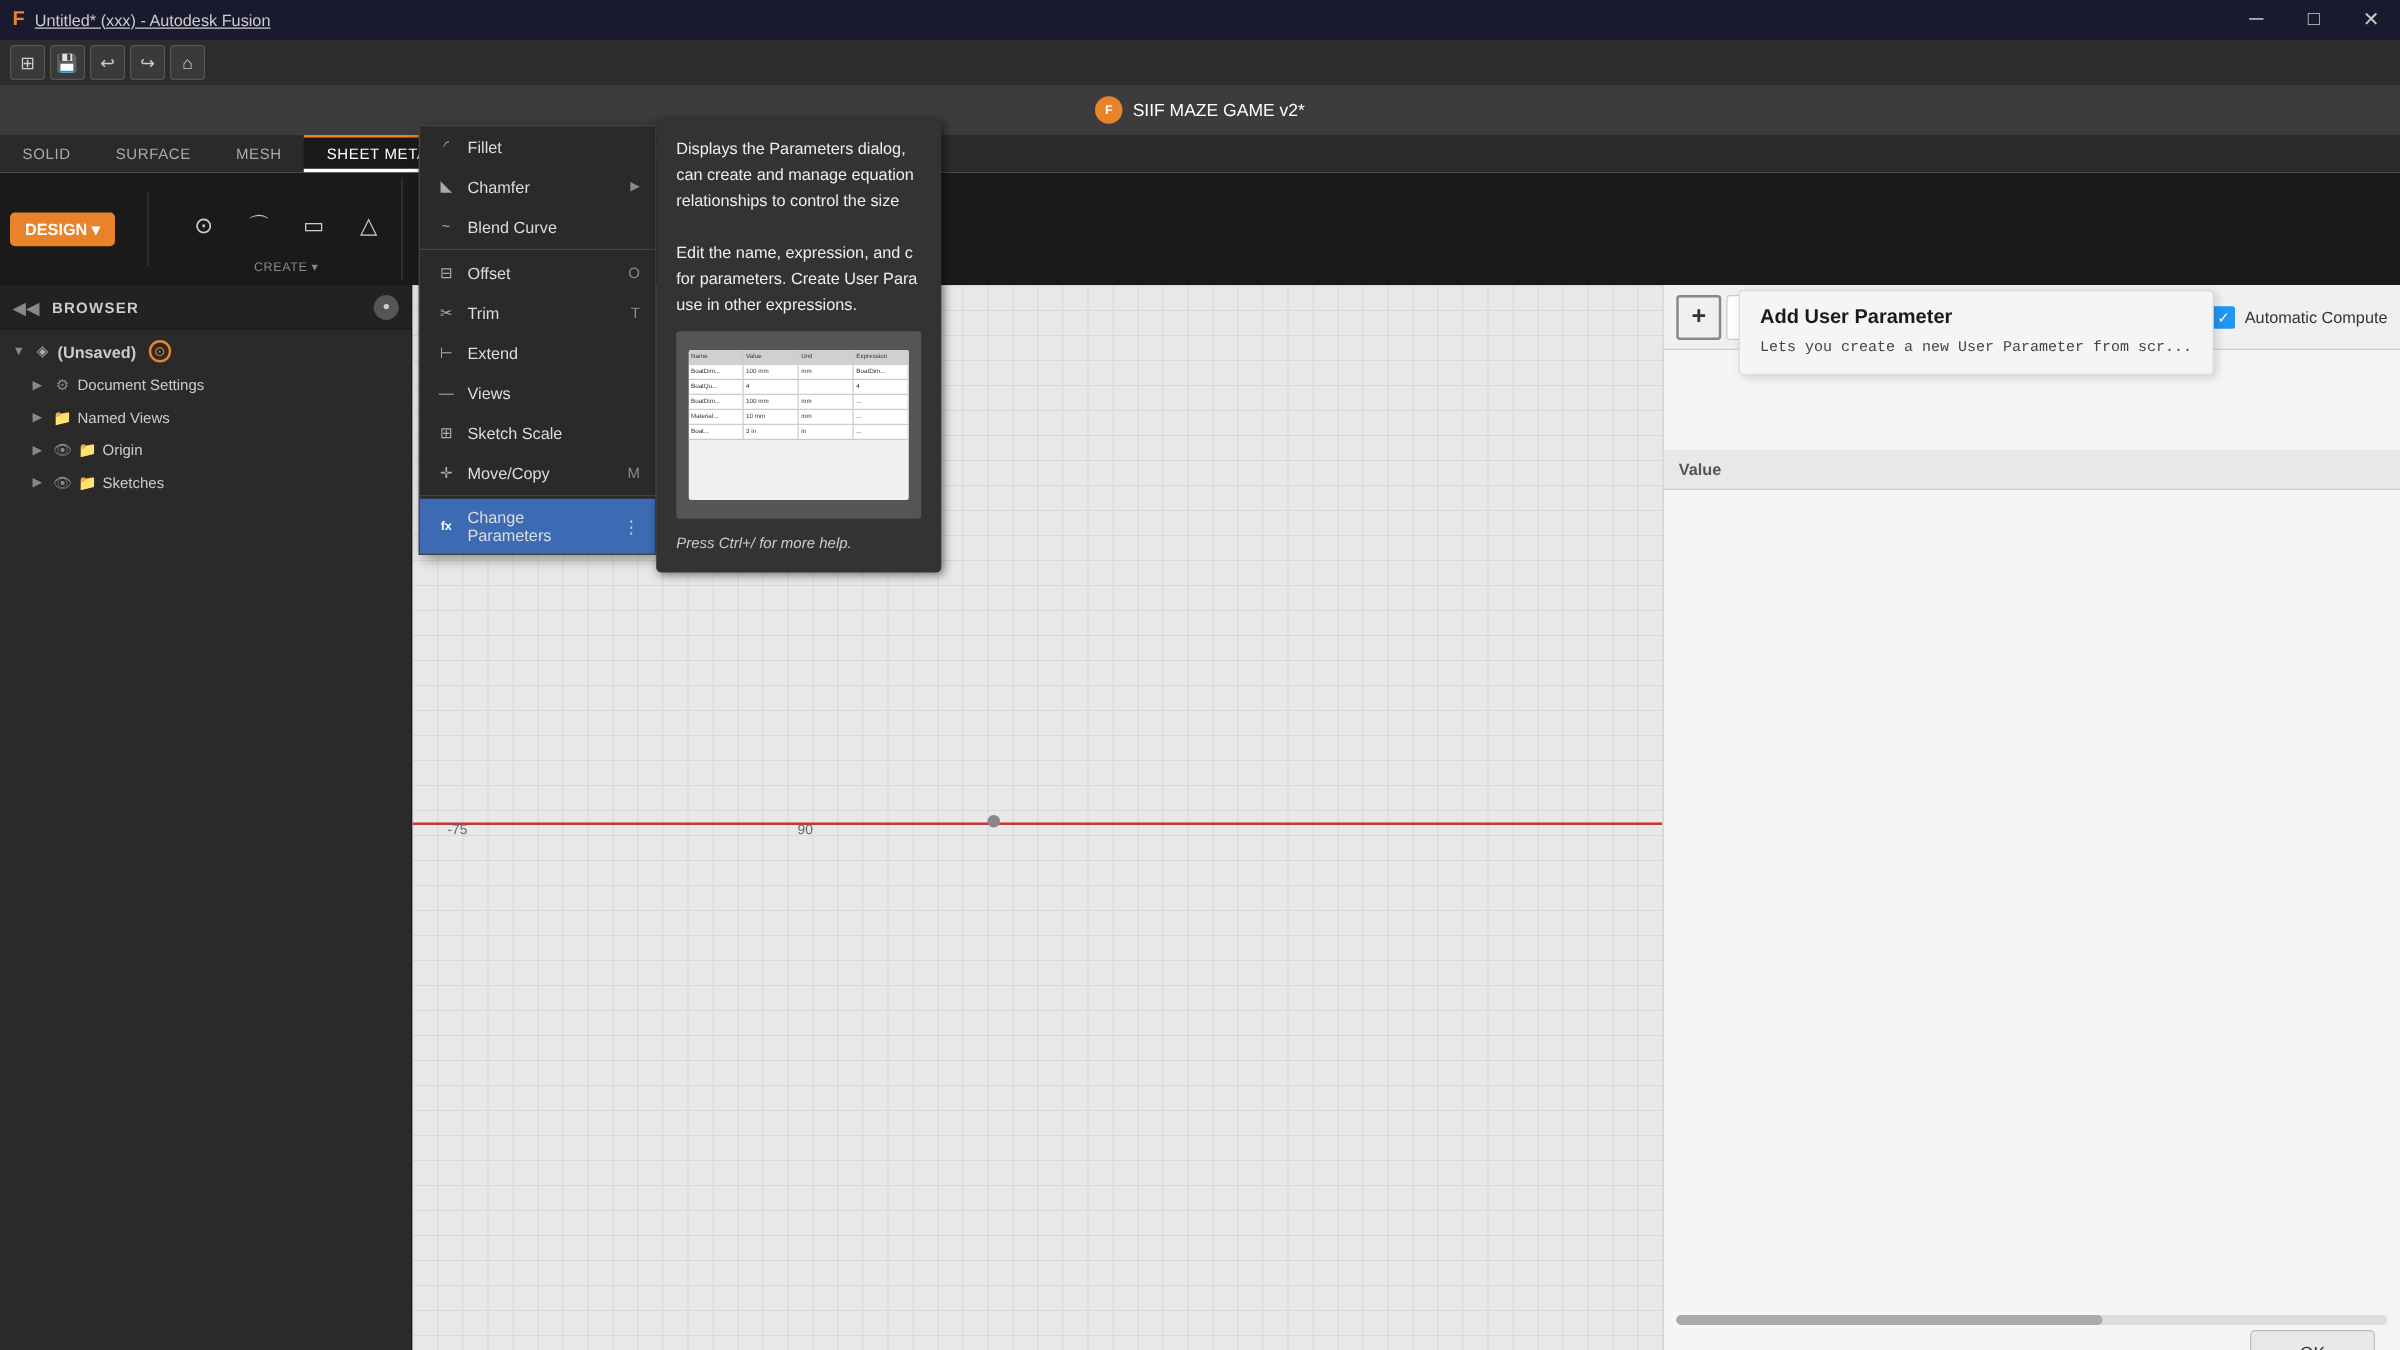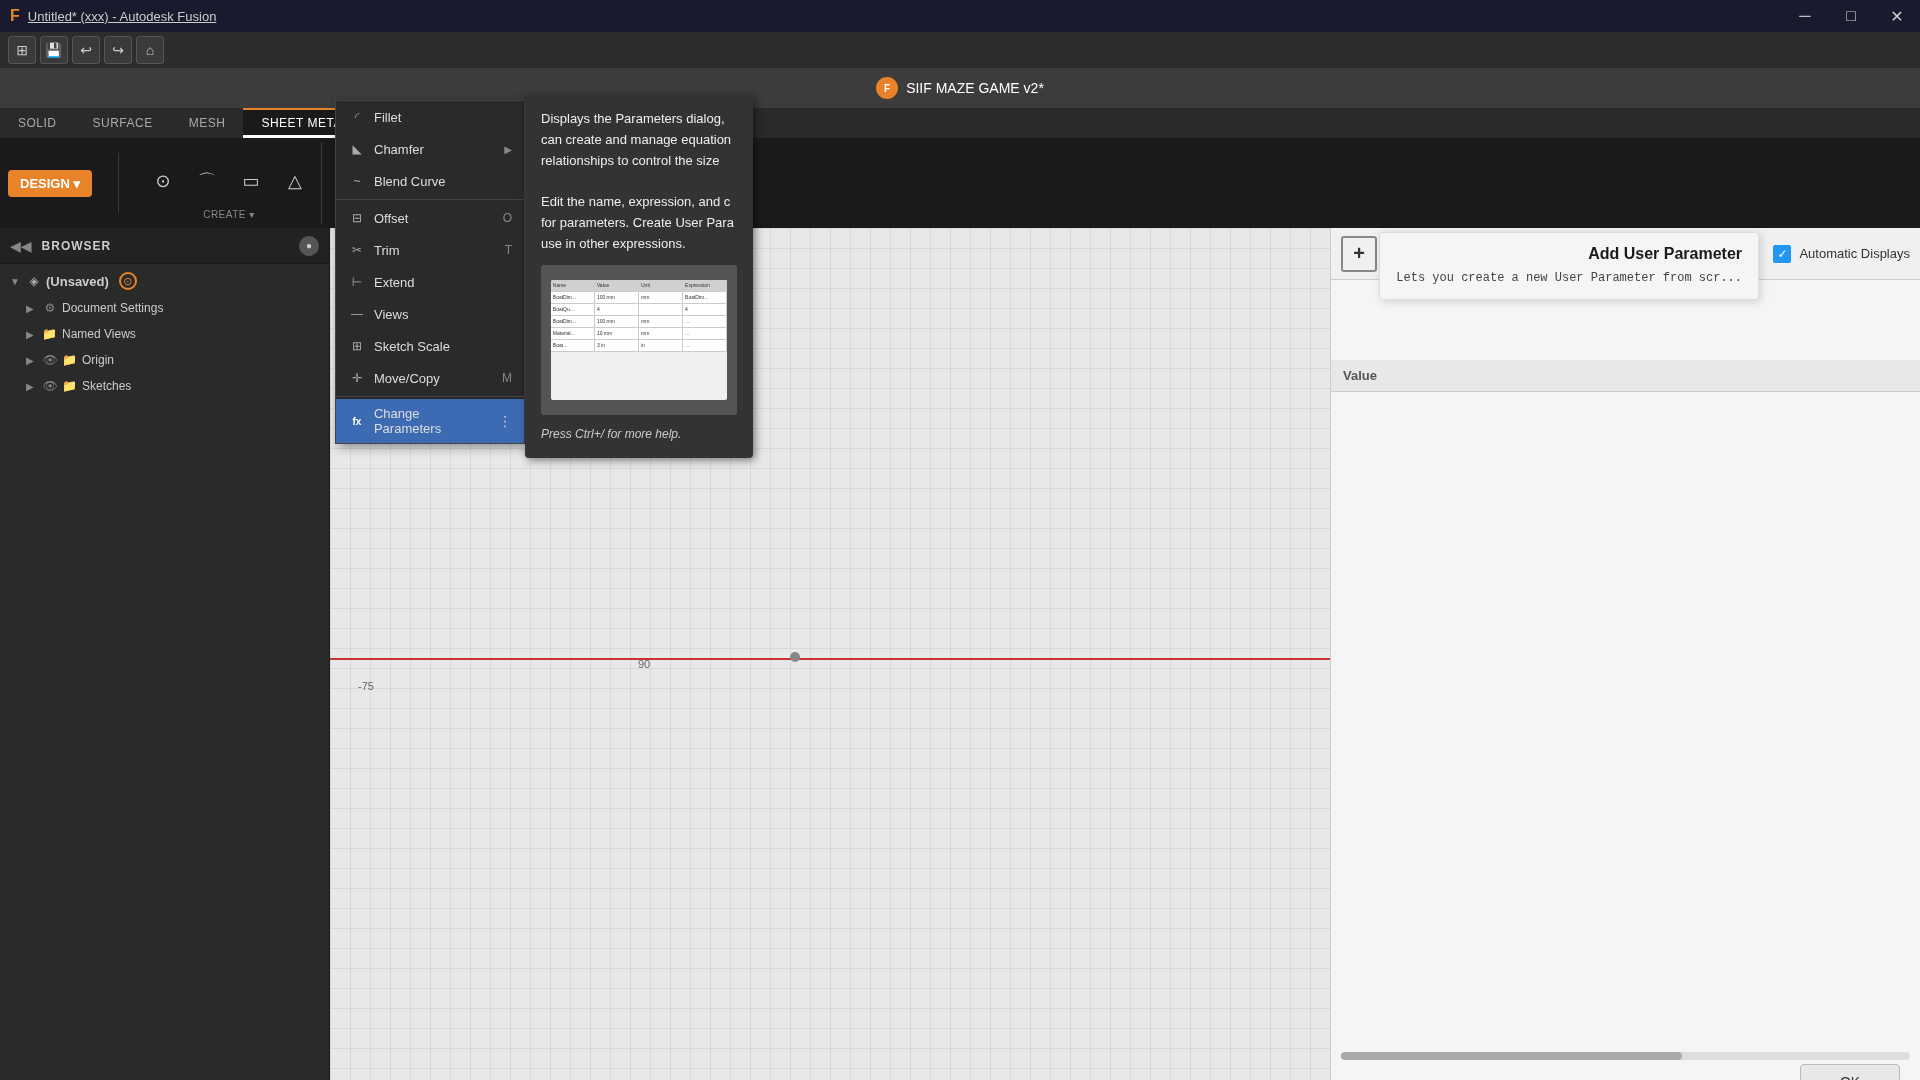--- a/index.html
+++ b/index.html
@@ -360,29 +360,28 @@
       border-radius: 2px;
       display: flex; align-items: center; justify-content: center;
       color: white;
       font-size: 12px;
     }
 
     
     #add-param-tooltip {
       position: absolute;
       top: 4px;
-      left: 48px;
+      left: 60px;
       background: #f5f5f5;
       border: 1px solid #ddd;
       border-radius: 4px;
       padding: 12px 16px;
       width: 380px;
       box-shadow: 2px 2px 8px rgba(0,0,0,0.15);
       z-index: 50;
-      text-align: right;
     }
     #add-param-tooltip h3 {
       font-size: 16px;
       color: #1a1a1a;
       margin-bottom: 6px;
     }
     #add-param-tooltip p {
       font-size: 12px;
       color: #444;
       line-height: 1.5;
@@ -748,36 +747,36 @@
   <div id="canvas-area">
     <div class="canvas-grid"></div>
 
     <div id="notification-bar">
       <span>On Saturday, February 8th from 09:30 P...</span>
     </div>
 
     <div class="axis-h"></div>
     <div class="axis-v-dot"></div>
 
-    <div class="coord-label" style="left: 28px; top: 430px; margin-top: 22px;">-75</div>
+    <div class="coord-label" style="left: 28px; top: 430px;">-75</div>
     <div class="coord-label" style="left: 308px; top: 430px;">90</div>
   </div>
 
   <div id="right-panel">
 
     <div id="params-toolbar">
       <div class="param-btn add-btn" style="position:relative;">+</div>
       <div class="param-btn">⧉</div>
       <div class="param-btn">🗑</div>
       <div class="param-btn">⇥</div>
       <div class="param-btn">⇤</div>
 
       <div class="auto-compute">
         <div class="checkbox-blue">✓</div>
-        <span>Automatic Displays</span>
+        <span>Automatic Compute</span>
       </div>
     </div>
 
     <div id="add-param-tooltip">
       <h3>Add User Parameter</h3>
       <p>Lets you create a new User Parameter from scr...</p>
     </div>
 
     <div id="params-table-header" style="margin-top: 80px;">
       <span class="param-col-value">Value</span>

